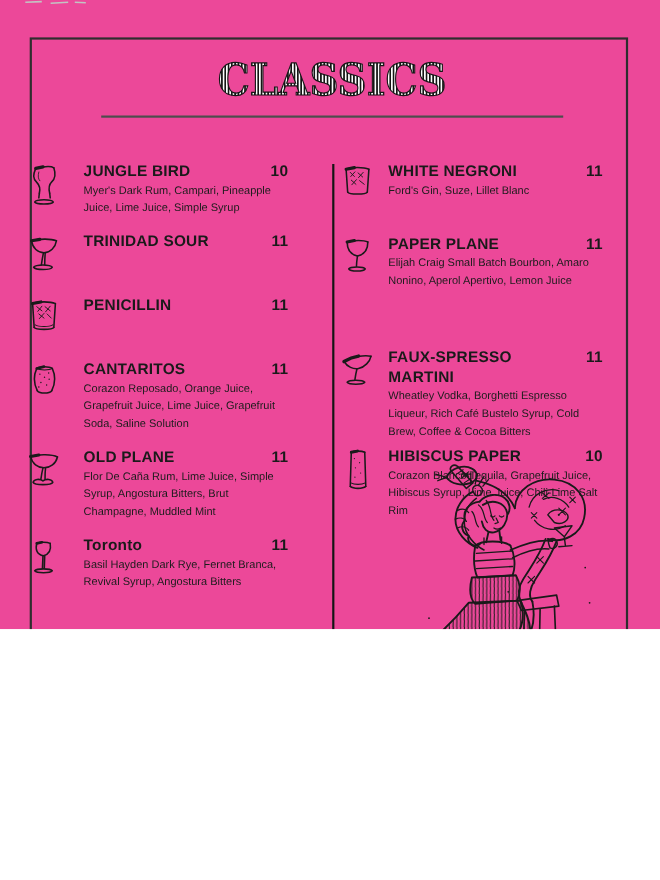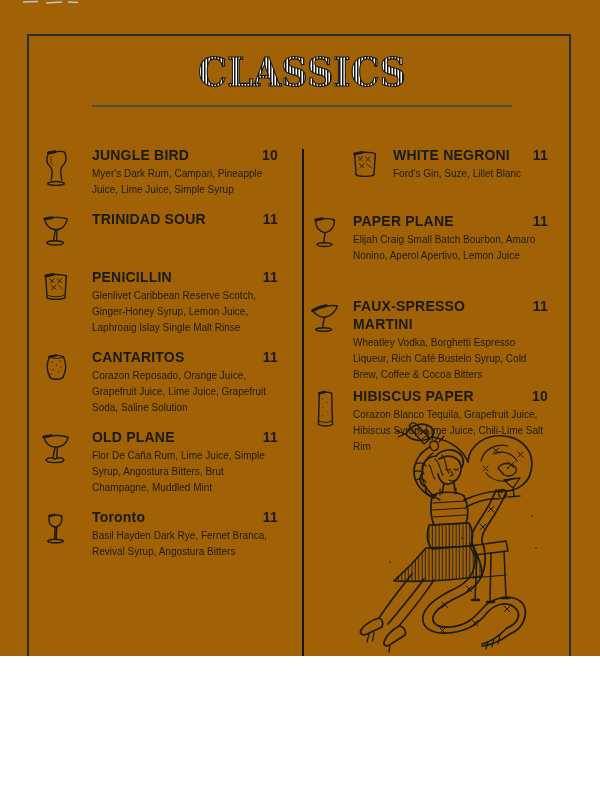--- a/index.html
+++ b/index.html
@@ -1,28 +1,28 @@
 <!DOCTYPE html>
 <html><head>
 <meta charset="utf-8">
 <style>
   html,body{margin:0;padding:0;background:#ffffff;}
   .page{
-    position:relative;width:600px;height:656px;background:#a16207;
+    position:relative;width:600px;height:572px;background:#ec4899;
     font-family:"Liberation Sans",sans-serif;color:#1a1a1a;overflow:hidden;
   }
   .frame{position:absolute;left:27px;top:34px;width:540px;height:725px;border:2px solid #2e2e2e;}
   .crop-marks{position:absolute;left:22px;top:0;}
   .title-wrap{position:absolute;left:90px;top:44px;width:424px;height:58px;}
   .title-underline{position:absolute;left:92px;top:105px;width:420px;height:2px;background:#4d4d4d;}
   .column{position:absolute;display:flex;flex-direction:column;}
-  .col-left{left:36px;top:146px;width:242px;justify-content:flex-end;}
+  .col-left{left:20px;top:146px;width:242px;justify-content:flex-end;}
   .col-right{left:305px;top:146px;width:243px;}
   .menu-item{display:flex;margin-bottom:12px;}
-  .mb-24{margin-bottom:24px;padding-left:40px;} .mb-10{margin-bottom:10px;} .mb-4{margin-bottom:4px;margin-top:23px;}
+  .mb-24{margin-bottom:24px;} .mb-10{margin-bottom:28px;} .mb-4{margin-bottom:4px;margin-top:23px;}
   .item-icon{flex:0 0 40px;display:flex;justify-content:center;align-items:flex-start;padding-top:2px;}
   .col-left .item-body{margin-left:16px;}
   .col-right .item-body{margin-left:8px;}
   .item-body{flex:1;}
   .item-head{display:flex;justify-content:space-between;align-items:baseline;
     font-weight:bold;font-size:14px;letter-spacing:0.2px;line-height:18px;}
   .item-price{font-weight:bold;font-size:14px;margin-left:8px;}
   .item-desc{font-size:10px;line-height:16px;margin-top:2px;color:#1c1c1c;}
   .illustration{position:absolute;left:336px;top:420px;}
   .slashes{position:absolute;left:8px;top:672px;}
@@ -110,21 +110,20 @@
             <path d="M12,16 L17,20 M17,15.5 L12.5,20.5 M20,16 L24,20"></path>
           </g>
         </g>
           </svg>
       </div>
       <div class="item-body">
         <div class="item-head">
           <span>PENICILLIN</span>
           <span class="item-price">11</span>
         </div>
-        <div class="item-desc">Glenlivet Caribbean Reserve Scotch, Ginger-Honey Syrup, Lemon Juice, Laphroaig Islay Single Malt Rinse</div>
       </div>
     </div>
 
     <div class="menu-item">
       <div class="item-icon">
         <svg width="32" height="44" viewBox="0 0 34 46">
             <g class="ink" stroke-width="1.5">
           <path d="M10,7 C13,4.8 22,4.8 25,7"></path>
           <path d="M10,7 L17,5.3" stroke-width="2.6"></path>
           <path d="M10,7 C13,9 22,9 25,7" stroke-width="1"></path>

